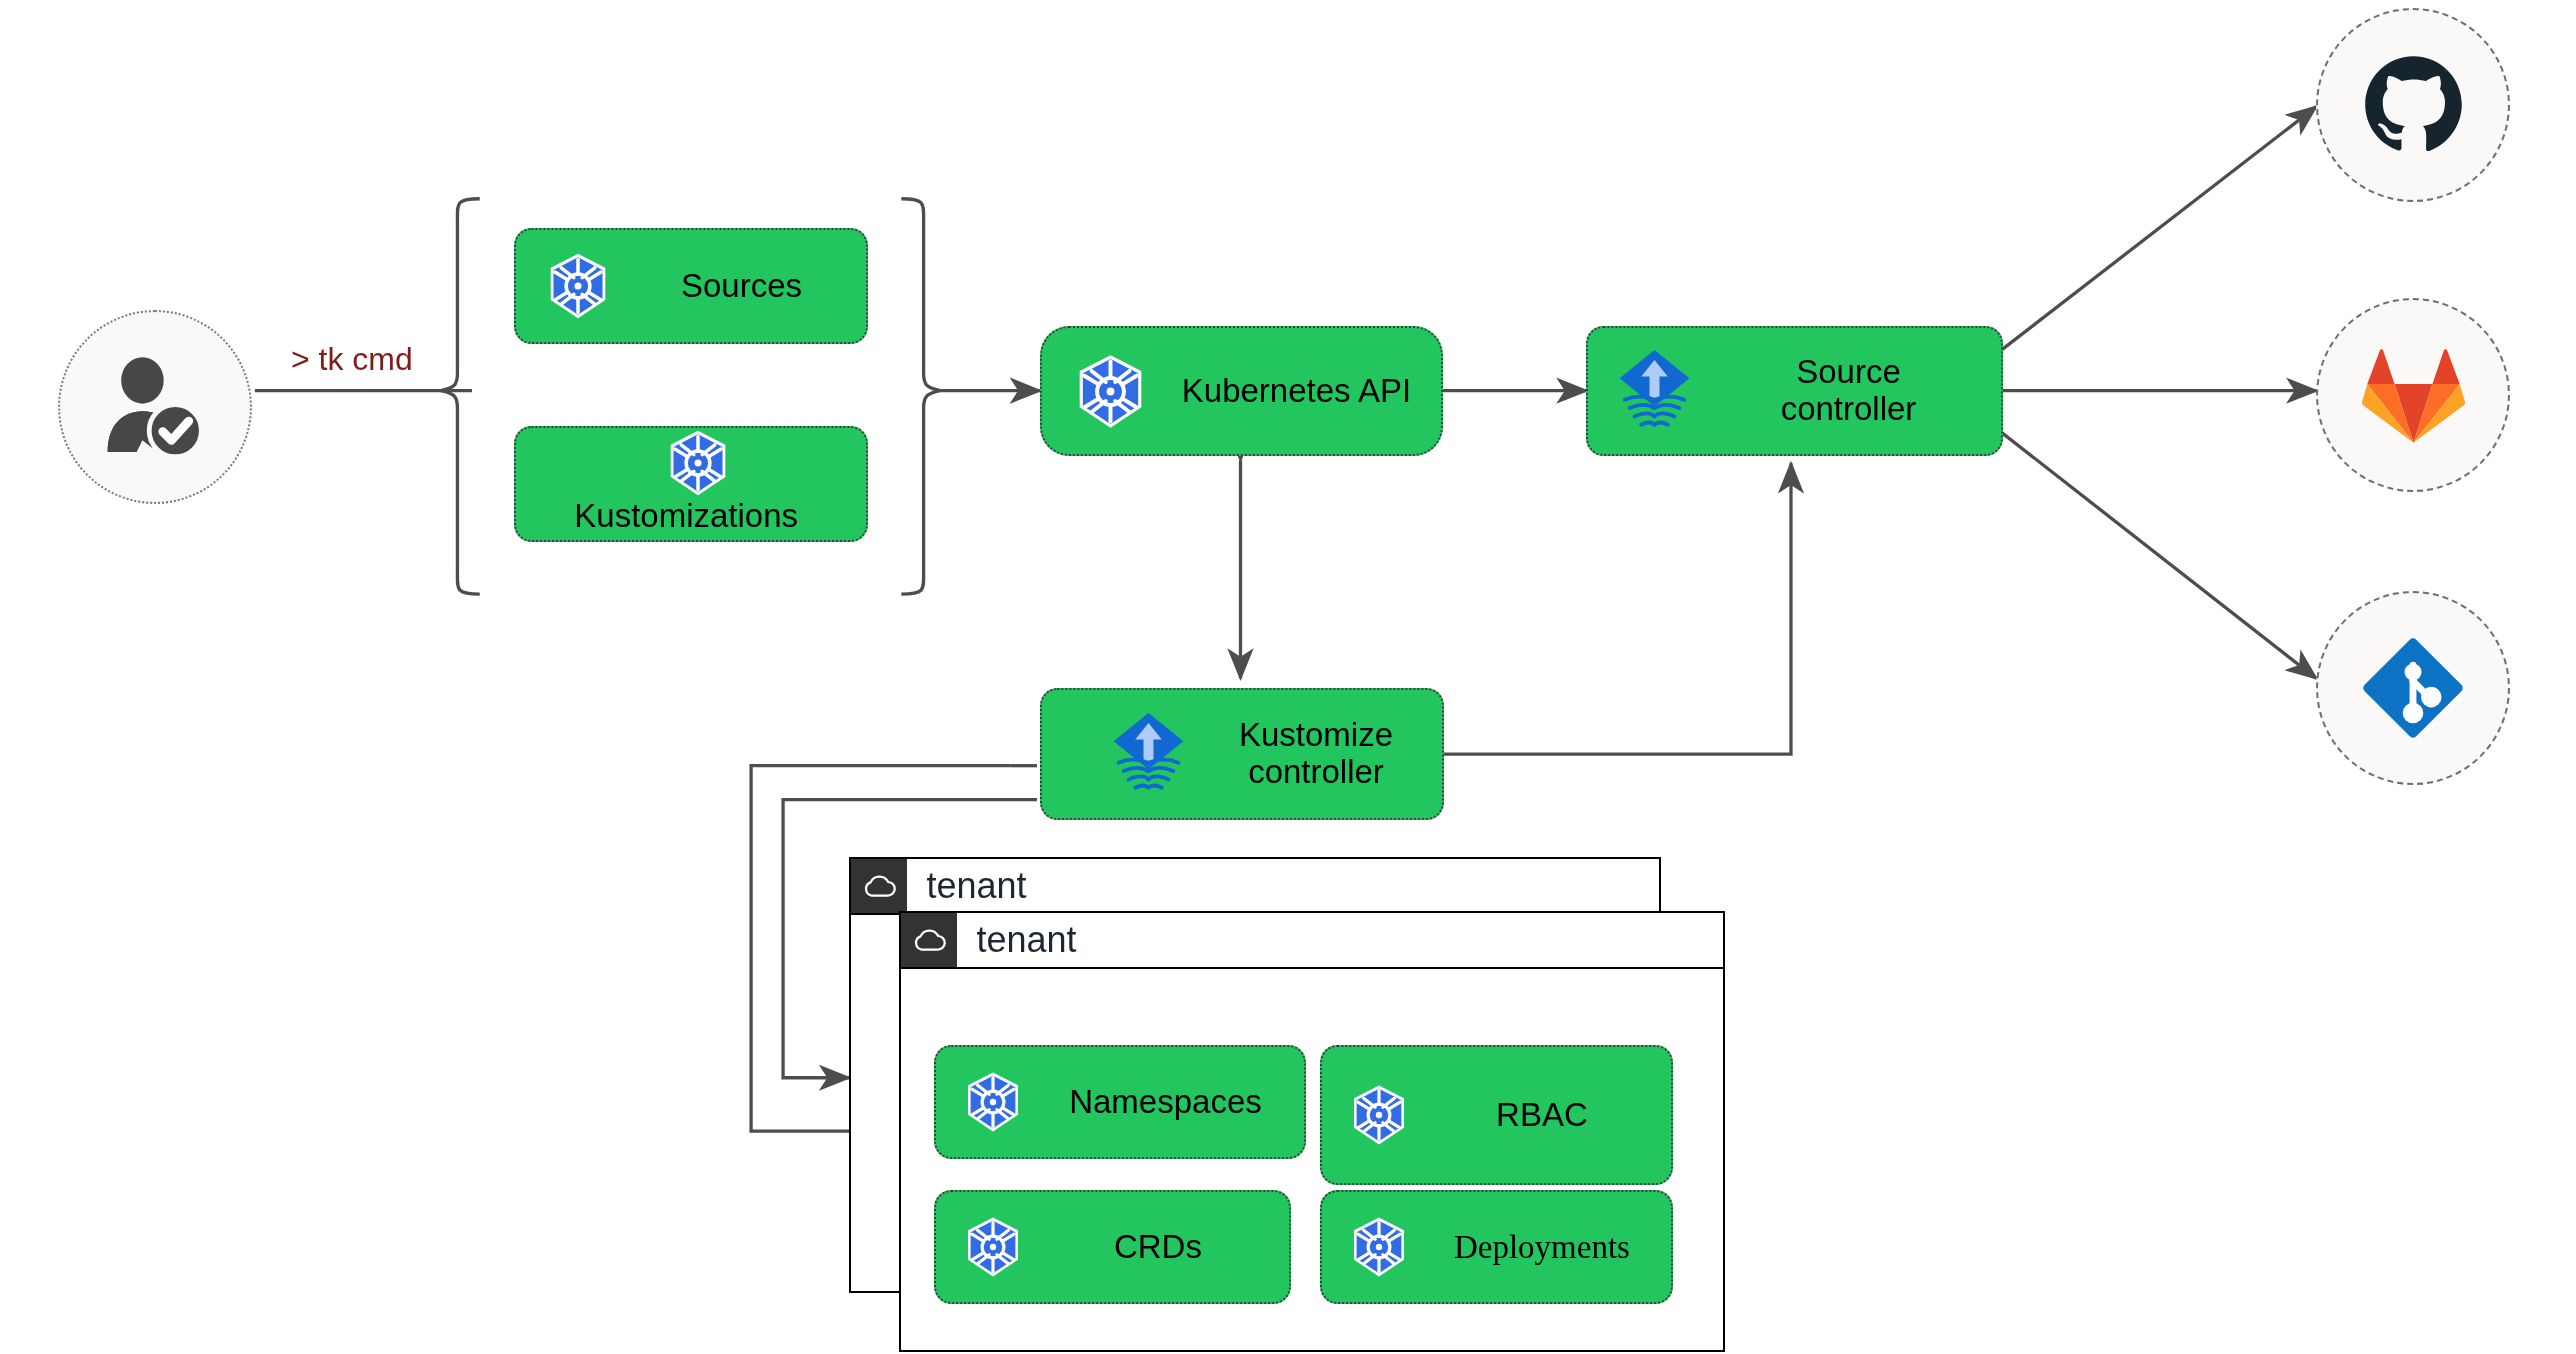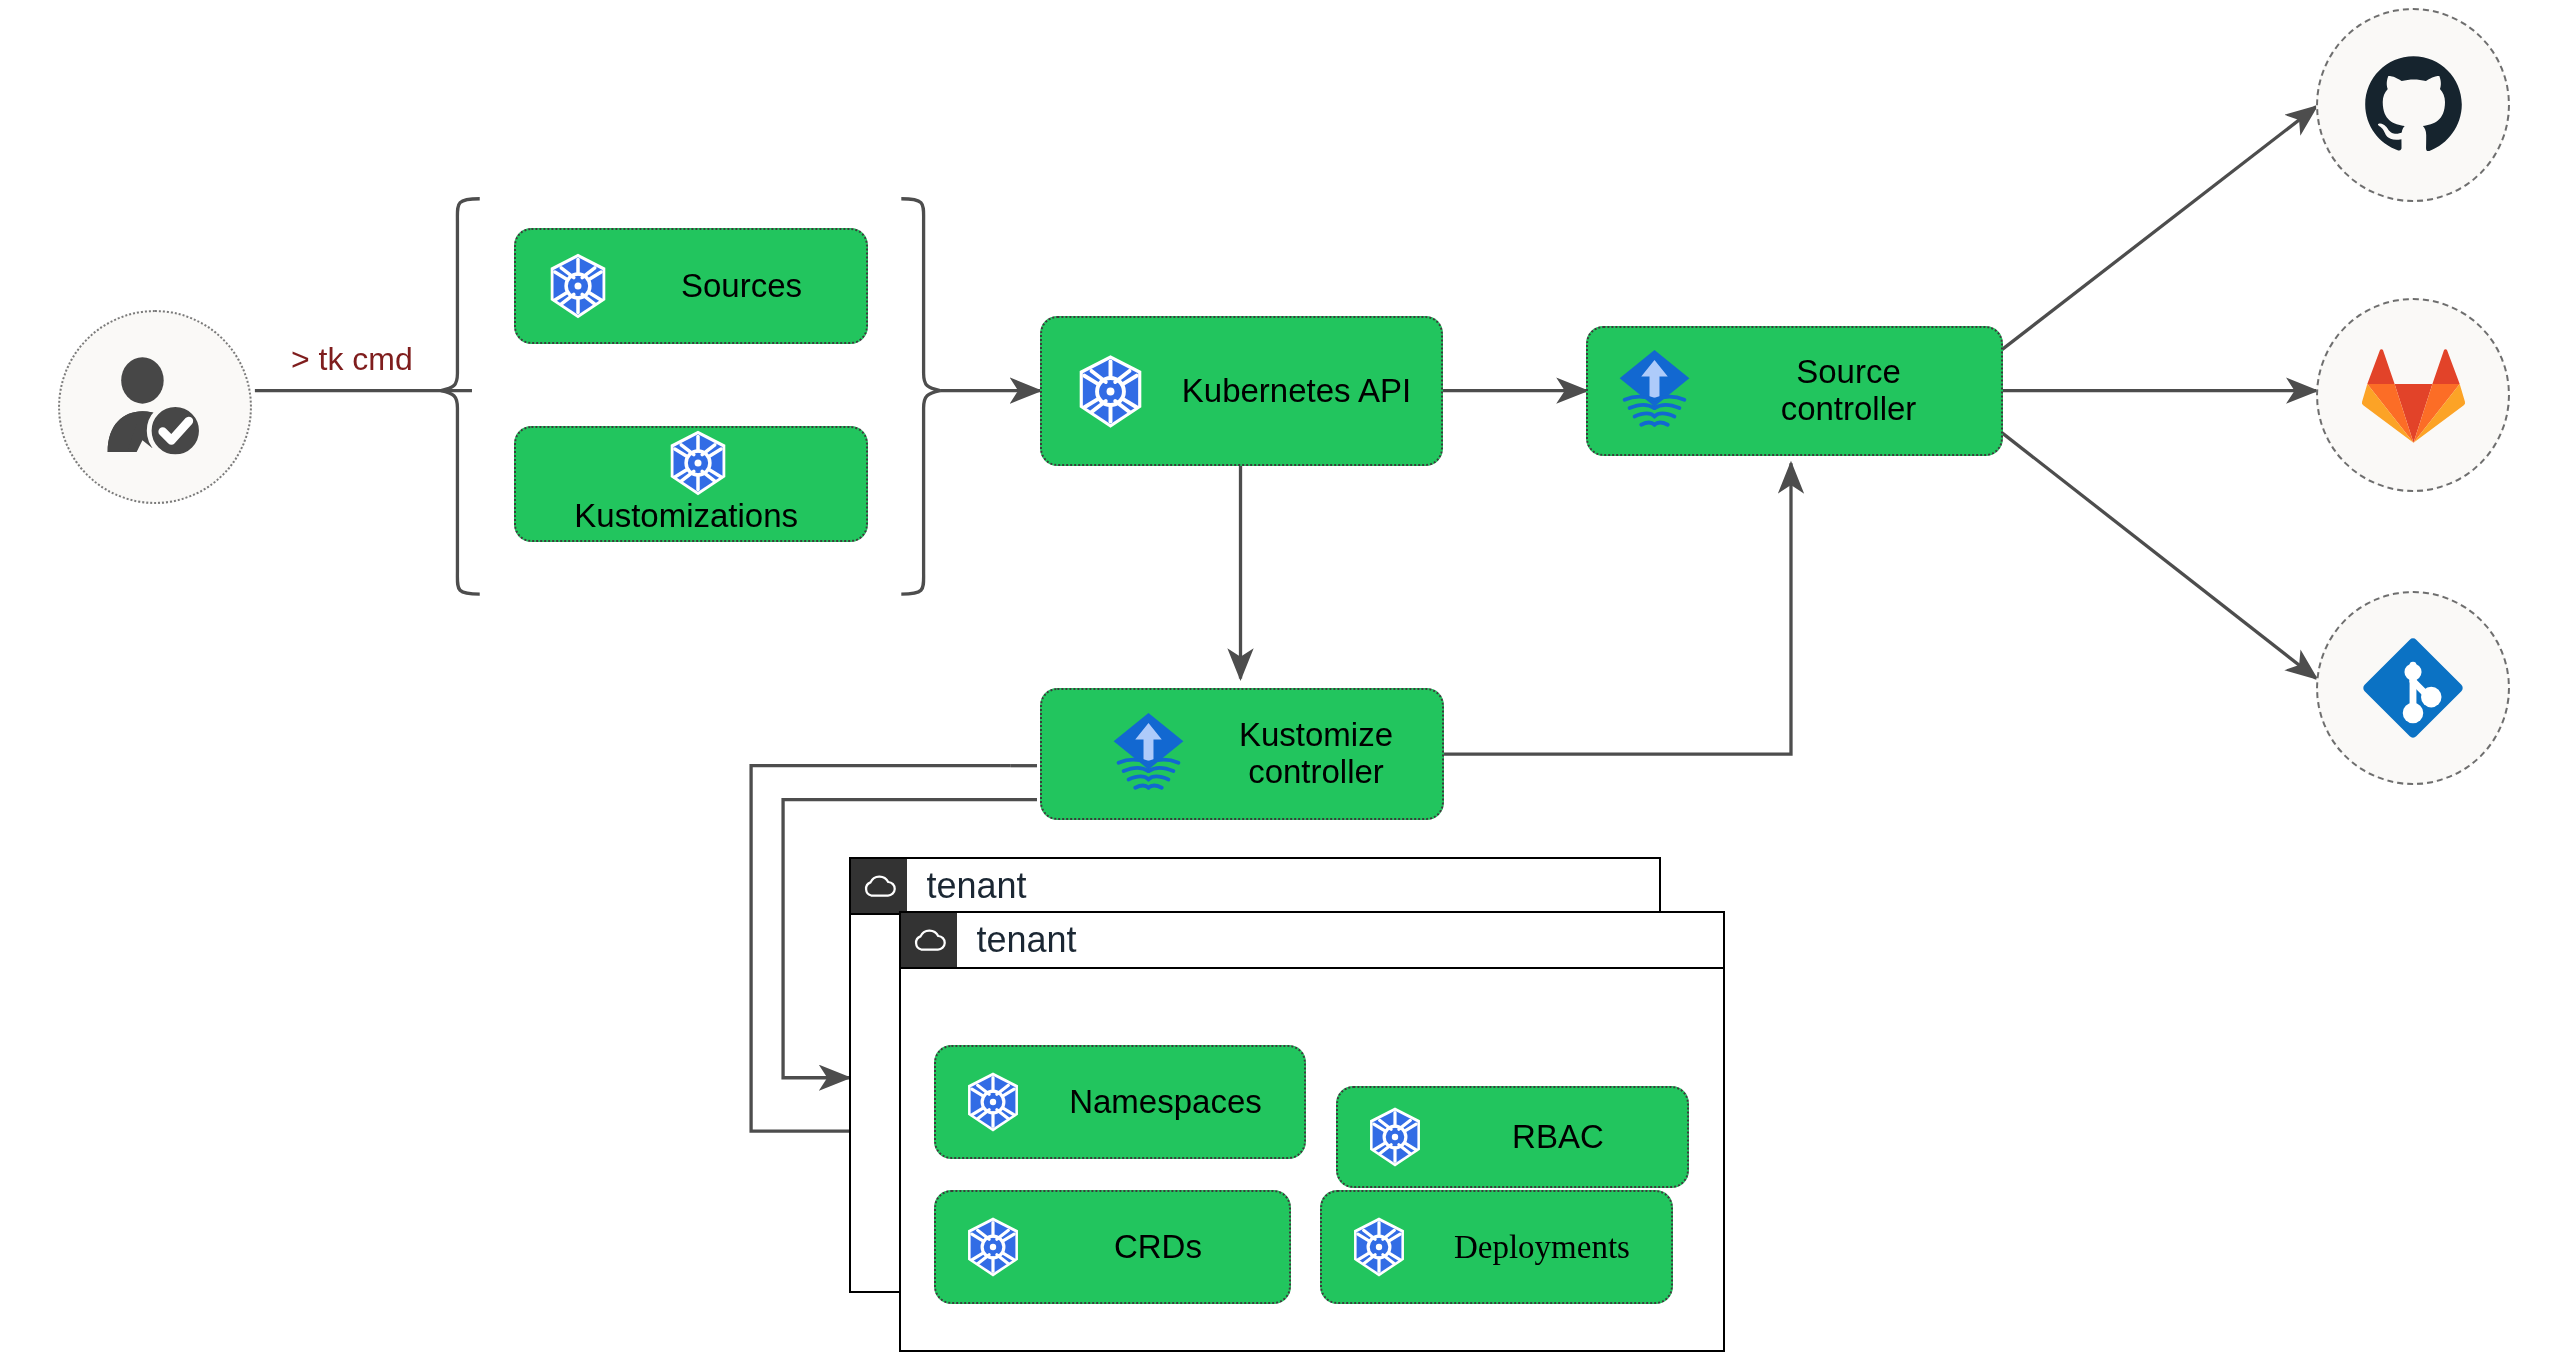--- a/index.html
+++ b/index.html
@@ -153,21 +153,21 @@
             <path d="M74,24 L56,38"></path>
           <path d="M26,76 L44,62"></path>
             <path d="M74,76 L56,62"></path>
         </g>
         <circle cx="50" cy="50" r="5" fill="#ffffff"></circle>
       </svg>
     </span>
     <span class="label">Kustomizations</span>
   </div>
 
-  <div class="node" style="left:1040px;top:316px;width:403px;height:150px;">
+  <div class="node" style="left:1040px;top:326px;width:403px;height:130px;border-radius:29px;">
     <span class="ico" style="margin-left:29px;margin-right:11.6px;">
       <svg width="79" height="79" viewBox="0 0 100 100">
         <polygon points="50,4 89,24 89,70 50,96 11,70 11,24" fill="#ffffff"></polygon>
         <polygon points="50,9 85,27 85,68 50,91 15,68 15,27" fill="#326CE5"></polygon>
         <g fill="none" stroke="#ffffff" stroke-width="5" stroke-linecap="round">
           <circle cx="50" cy="50" r="17"></circle>
           <path d="M50,12 L50,33"></path>
             <path d="M50,67 L50,88"></path>
           <path d="M17,30 L35,41"></path>
             <path d="M65,59 L83,70"></path>
@@ -297,21 +297,21 @@
                 <path d="M74,24 L56,38"></path>
               <path d="M26,76 L44,62"></path>
                 <path d="M74,76 L56,62"></path>
             </g>
             <circle cx="50" cy="50" r="5" fill="#ffffff"></circle>
           </svg>
         </span>
         <span class="label">Namespaces</span>
       </div>
 
-      <div class="node" style="left:435px;top:76px;width:353px;height:102px;margin-top:41px;">
+      <div class="node" style="left:419px;top:76px;width:353px;height:140px;">
         <span class="ico" style="margin-left:25px;margin-right:11.6px;">
           <svg width="64" height="64" viewBox="0 0 100 100">
             <polygon points="50,4 89,24 89,70 50,96 11,70 11,24" fill="#ffffff"></polygon>
             <polygon points="50,9 85,27 85,68 50,91 15,68 15,27" fill="#326CE5"></polygon>
             <g fill="none" stroke="#ffffff" stroke-width="5" stroke-linecap="round">
               <circle cx="50" cy="50" r="17"></circle>
               <path d="M50,12 L50,33"></path>
                 <path d="M50,67 L50,88"></path>
               <path d="M17,30 L35,41"></path>
                 <path d="M65,59 L83,70"></path>

